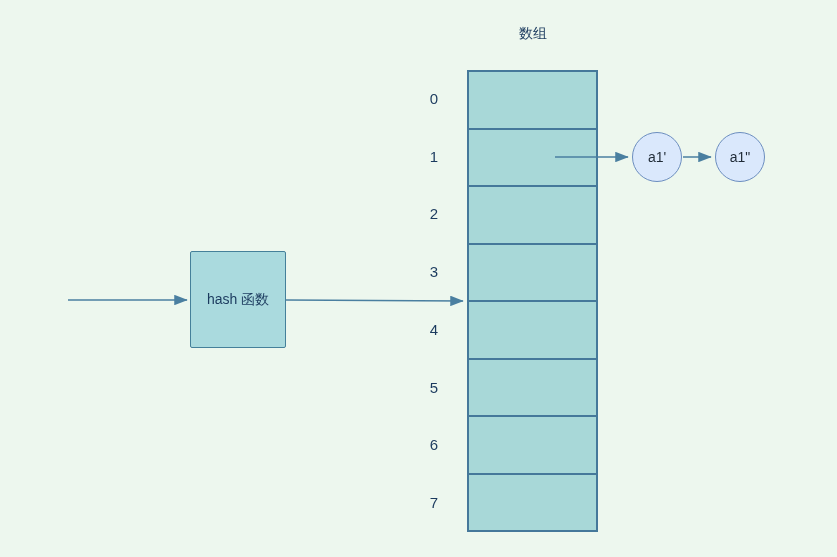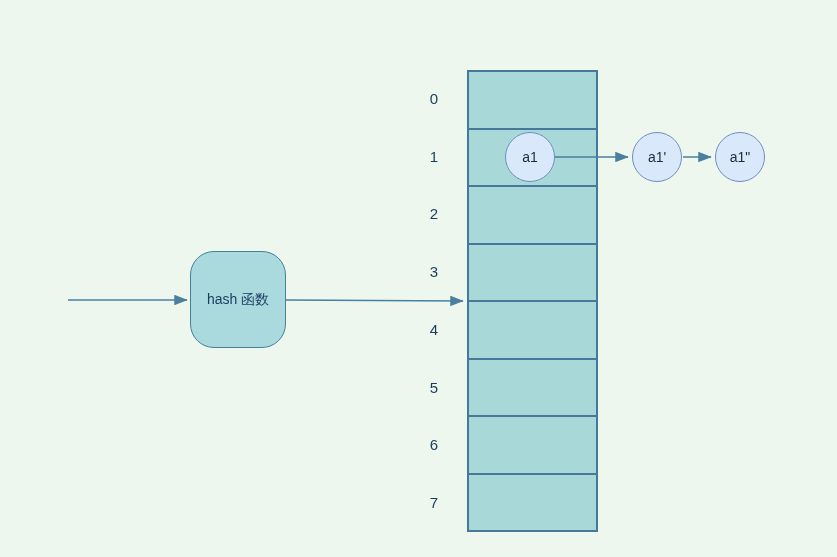--- a/index.html
+++ b/index.html
@@ -43,21 +43,21 @@
     color: var(--label-text, #1b3a5e);
     line-height: 20px;
   }
   .hash-box {
     position: absolute;
     left: 190px; top: 251px;
     width: 96px; height: 97px;
     box-sizing: border-box;
     background: var(--box-fill, #aadade);
     border: 1.5px solid var(--box-border, #45809a);
-    border-radius: 24px;
+    border-radius: 2px;
     display: flex; align-items: center; justify-content: center;
     font-size: 14px;
     color: var(--label-text, #1b3a5e);
   }
   .node {
     position: absolute;
     width: 50px; height: 50px;
     box-sizing: border-box;
     border-radius: 50%;
     background: var(--node-fill, #dae8fc);
@@ -82,20 +82,21 @@
     stroke-width: 1.5;
     fill: none;
   }
   svg.arrows marker path { fill: var(--arrow, #4a7fa0); }
 </style>
 </head>
 <body>
 
 <div class="canvas">
 
+  <div class="diagram-title">数组</div>
 
   <div class="array-box">
     <div class="array-cell"></div>
     <div class="array-cell"></div>
     <div class="array-cell"></div>
     <div class="array-cell"></div>
     <div class="array-cell"></div>
     <div class="array-cell"></div>
     <div class="array-cell"></div>
     <div class="array-cell"></div>
@@ -107,21 +108,20 @@
   <div class="index-label" style="top:262px">3</div>
   <div class="index-label" style="top:320px">4</div>
   <div class="index-label" style="top:378px">5</div>
   <div class="index-label" style="top:435px">6</div>
   <div class="index-label" style="top:493px">7</div>
 
   <div class="hash-box">
     <span>hash 函数</span>
   </div>
 
-  <div class="node node-a1">a1</div>
   <div class="node node-a1p">a1'</div>
   <div class="node node-a1pp">a1"</div>
 
   <svg class="arrows" viewBox="0 0 837 557" xmlns="http://www.w3.org/2000/svg">
     <defs>
       <marker id="ah" markerWidth="9" markerHeight="7" refX="8.5" refY="3.5" orient="auto" markerUnits="strokeWidth">
         <path d="M0,0 L9,3.5 L0,7 Z"></path>
       </marker>
     </defs>
     <path class="link" d="M68,300 L187,300" marker-end="url(#ah)"></path>

